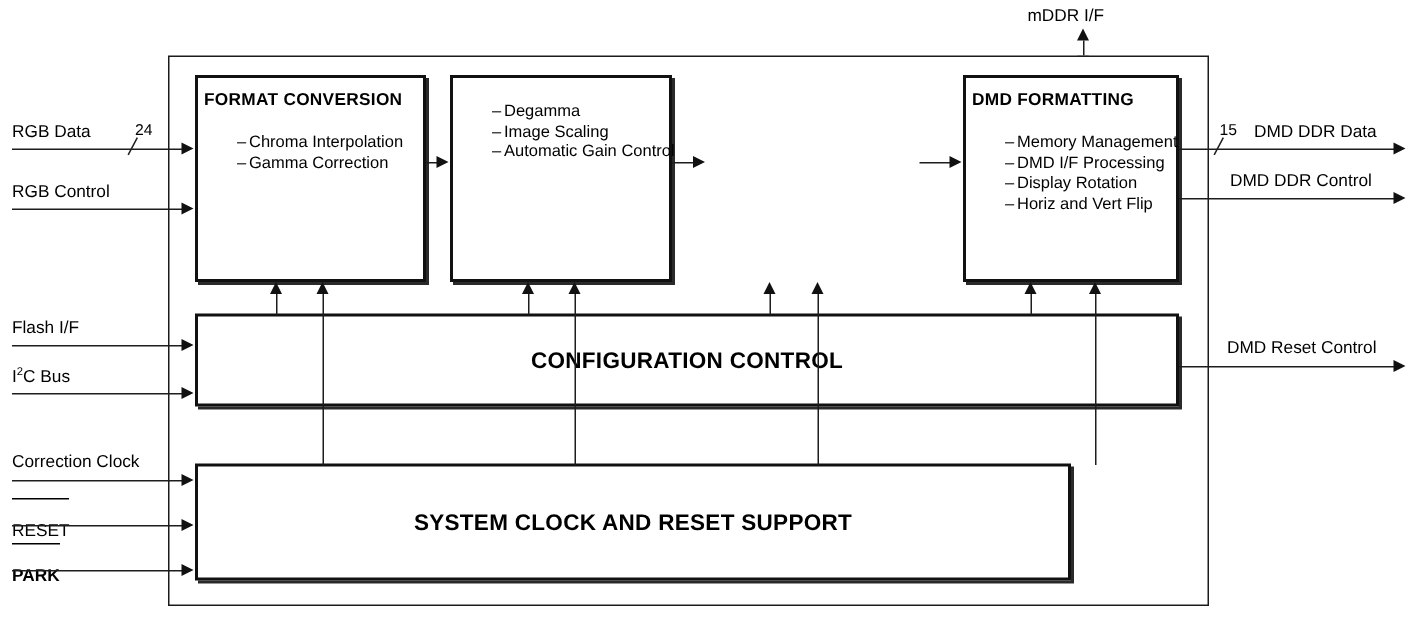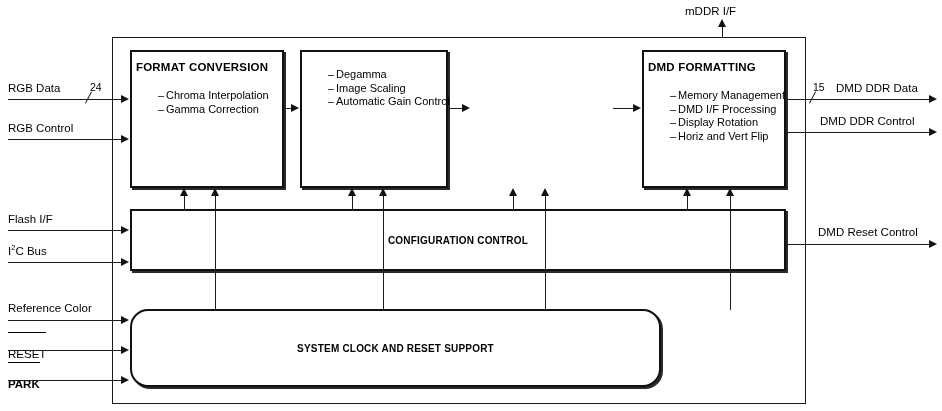--- a/index.html
+++ b/index.html
@@ -26,21 +26,21 @@
   }
   .blk ul li .dash{display:inline-block;width:8px;}
   .blk ul li.cont{padding-left:8px;}
 
   .wideblk{
     position:absolute;box-sizing:border-box;
     border:2px solid #111;background:#fff;
     box-shadow:2px 2px 0 0 #2a2a2a;
     display:flex;align-items:center;justify-content:center;
   }
-  .wideblk .wttl{font-size:10px;font-weight:bold;letter-spacing:.2px;}
+  .wideblk .wttl{font-size:15px;font-weight:bold;letter-spacing:.2px;}
 
   .lbl{position:absolute;font-size:11.5px;white-space:nowrap;}
   .lbl.sm{font-size:10.5px;}
   .ovl{border-top:1.3px solid #000;display:inline-block;padding-top:15px;line-height:12px;}
   .sup{font-size:7.5px;vertical-align:super;}
 
   
   .h{position:absolute;height:0;border-top:1.2px solid #1d1d1d;}
   .v{position:absolute;width:0;border-left:1.2px solid #1d1d1d;}
 
@@ -93,21 +93,21 @@
       <li><span class="dash">–</span><span>DMD I/F Processing</span></li>
       <li><span class="dash">–</span><span>Display Rotation</span></li>
       <li><span class="dash">–</span><span>Horiz and Vert Flip</span></li>
     </ul>
   </div>
 
   <div class="wideblk" style="left:130px;top:209px;width:656px;height:62px;">
     <div class="wttl">CONFIGURATION CONTROL</div>
   </div>
 
-  <div class="wideblk" style="left:130px;top:309px;width:531px;height:78px;border-radius:18px;">
+  <div class="wideblk" style="left:130px;top:309px;width:584px;height:78px;">
     <div class="wttl">SYSTEM CLOCK AND RESET SUPPORT</div>
   </div>
 
   <div class="h" style="left:284px;top:108px;width:8px;"></div>
   <div class="arr-r" style="left:291px;top:103.5px;"></div>
 
   <div class="h" style="left:448px;top:108px;width:15px;"></div>
   <div class="arr-r" style="left:462px;top:103.5px;"></div>
 
   <div class="h" style="left:613px;top:108px;width:21px;"></div>
@@ -146,21 +146,21 @@
   <div class="lbl" style="left:8px;top:213px;">Flash I/F</div>
   <div class="h" style="left:8px;top:230px;width:116px;"></div>
   <div class="arr-r" style="left:121px;top:225.5px;"></div>
 
   <div class="lbl" style="left:8px;top:243px;">
     <span>I</span><span class="sup">2</span><span>C Bus</span>
   </div>
   <div class="h" style="left:8px;top:262px;width:116px;"></div>
   <div class="arr-r" style="left:121px;top:257.5px;"></div>
 
-  <div class="lbl" style="left:8px;top:302px;">Reference Color</div>
+  <div class="lbl" style="left:8px;top:302px;">Correction Clock</div>
   <div class="h" style="left:8px;top:320px;width:116px;"></div>
   <div class="arr-r" style="left:121px;top:315.5px;"></div>
 
   <div class="lbl" style="left:8px;top:332px;">
     <span class="ovl">RESET</span>
   </div>
   <div class="h" style="left:8px;top:350px;width:116px;"></div>
   <div class="arr-r" style="left:121px;top:345.5px;"></div>
 
   <div class="lbl" style="left:8px;top:362px;font-weight:bold;">

